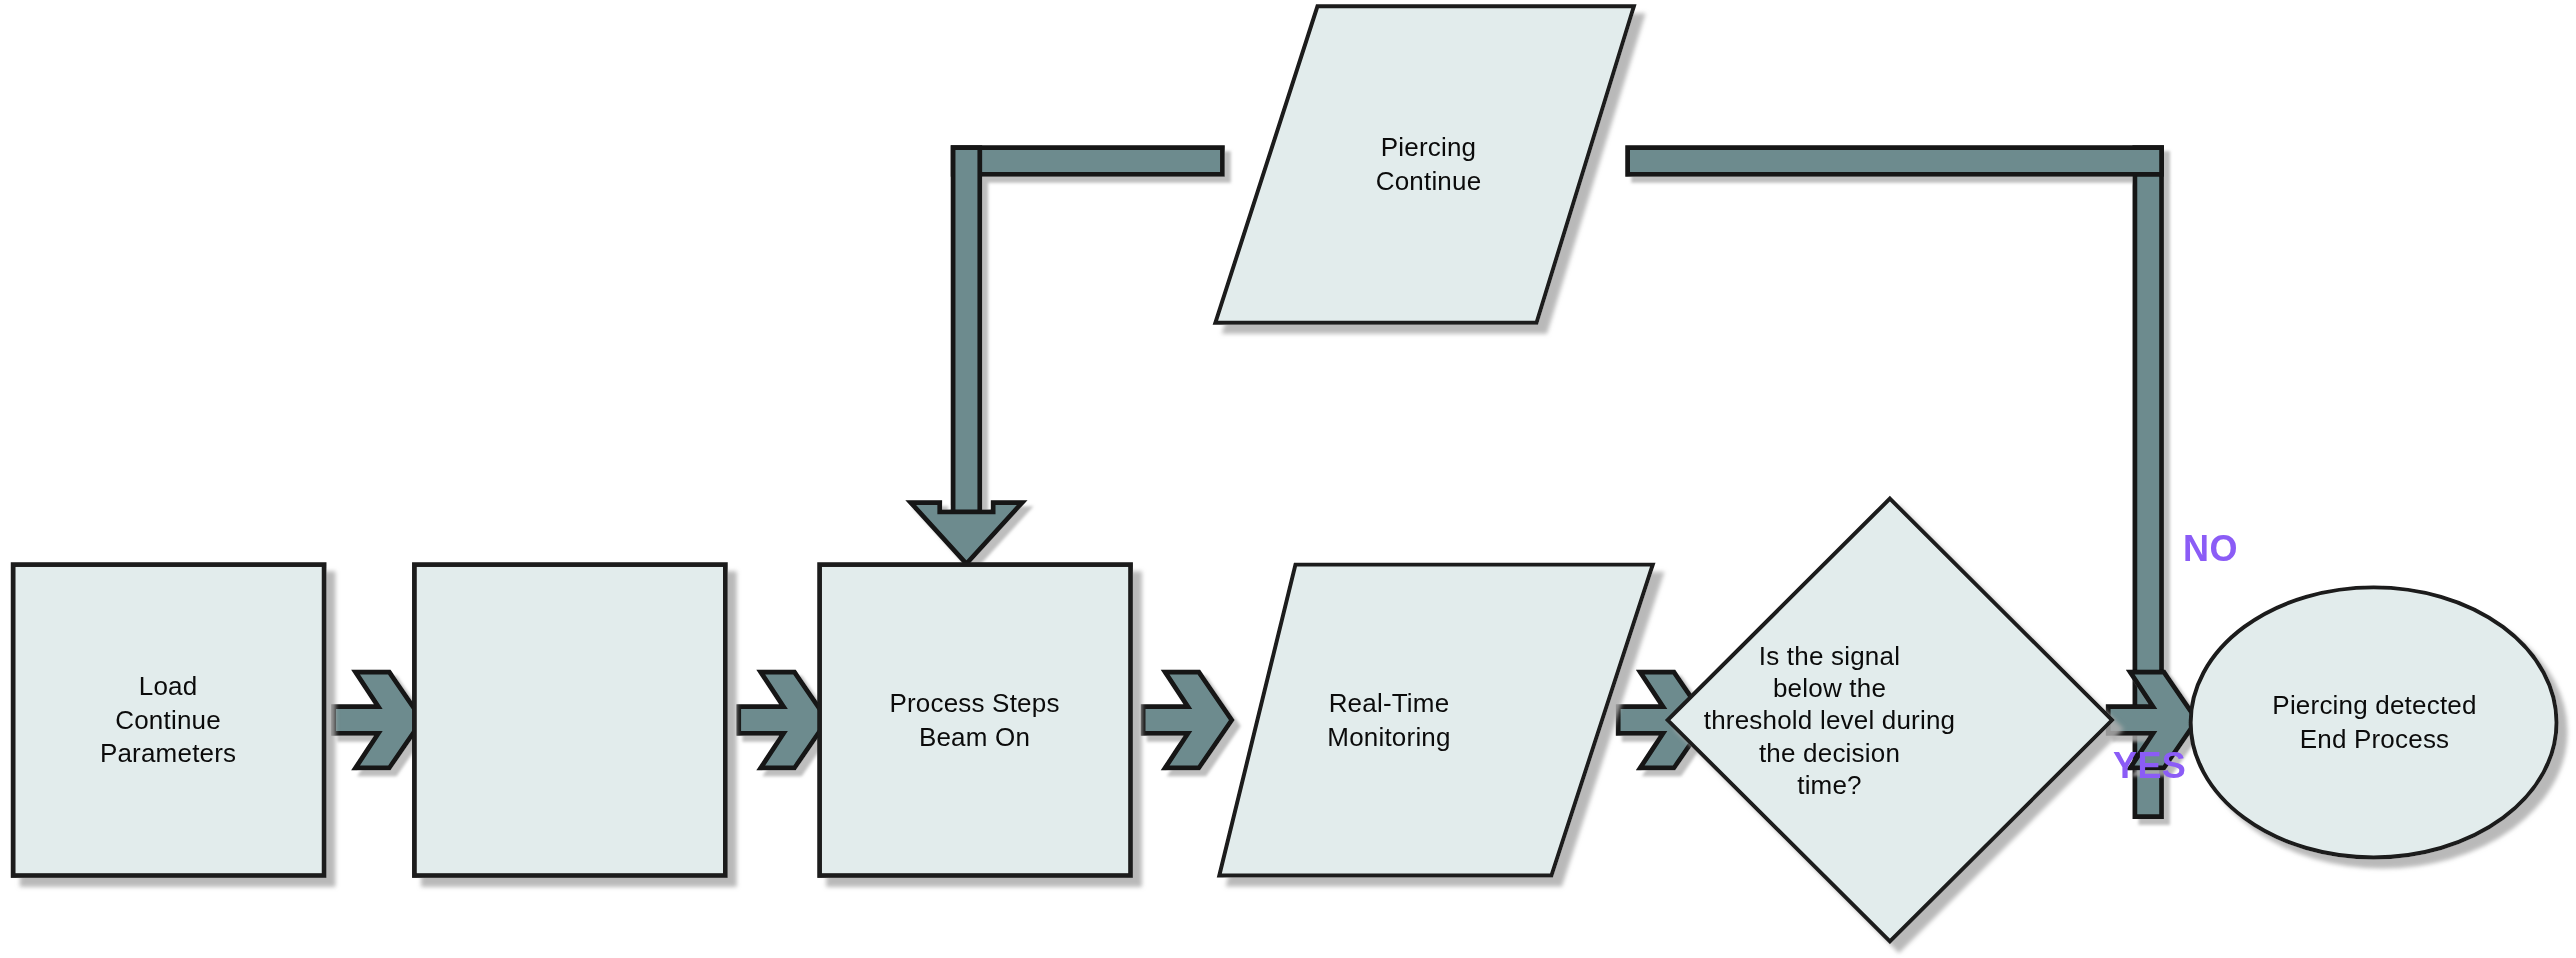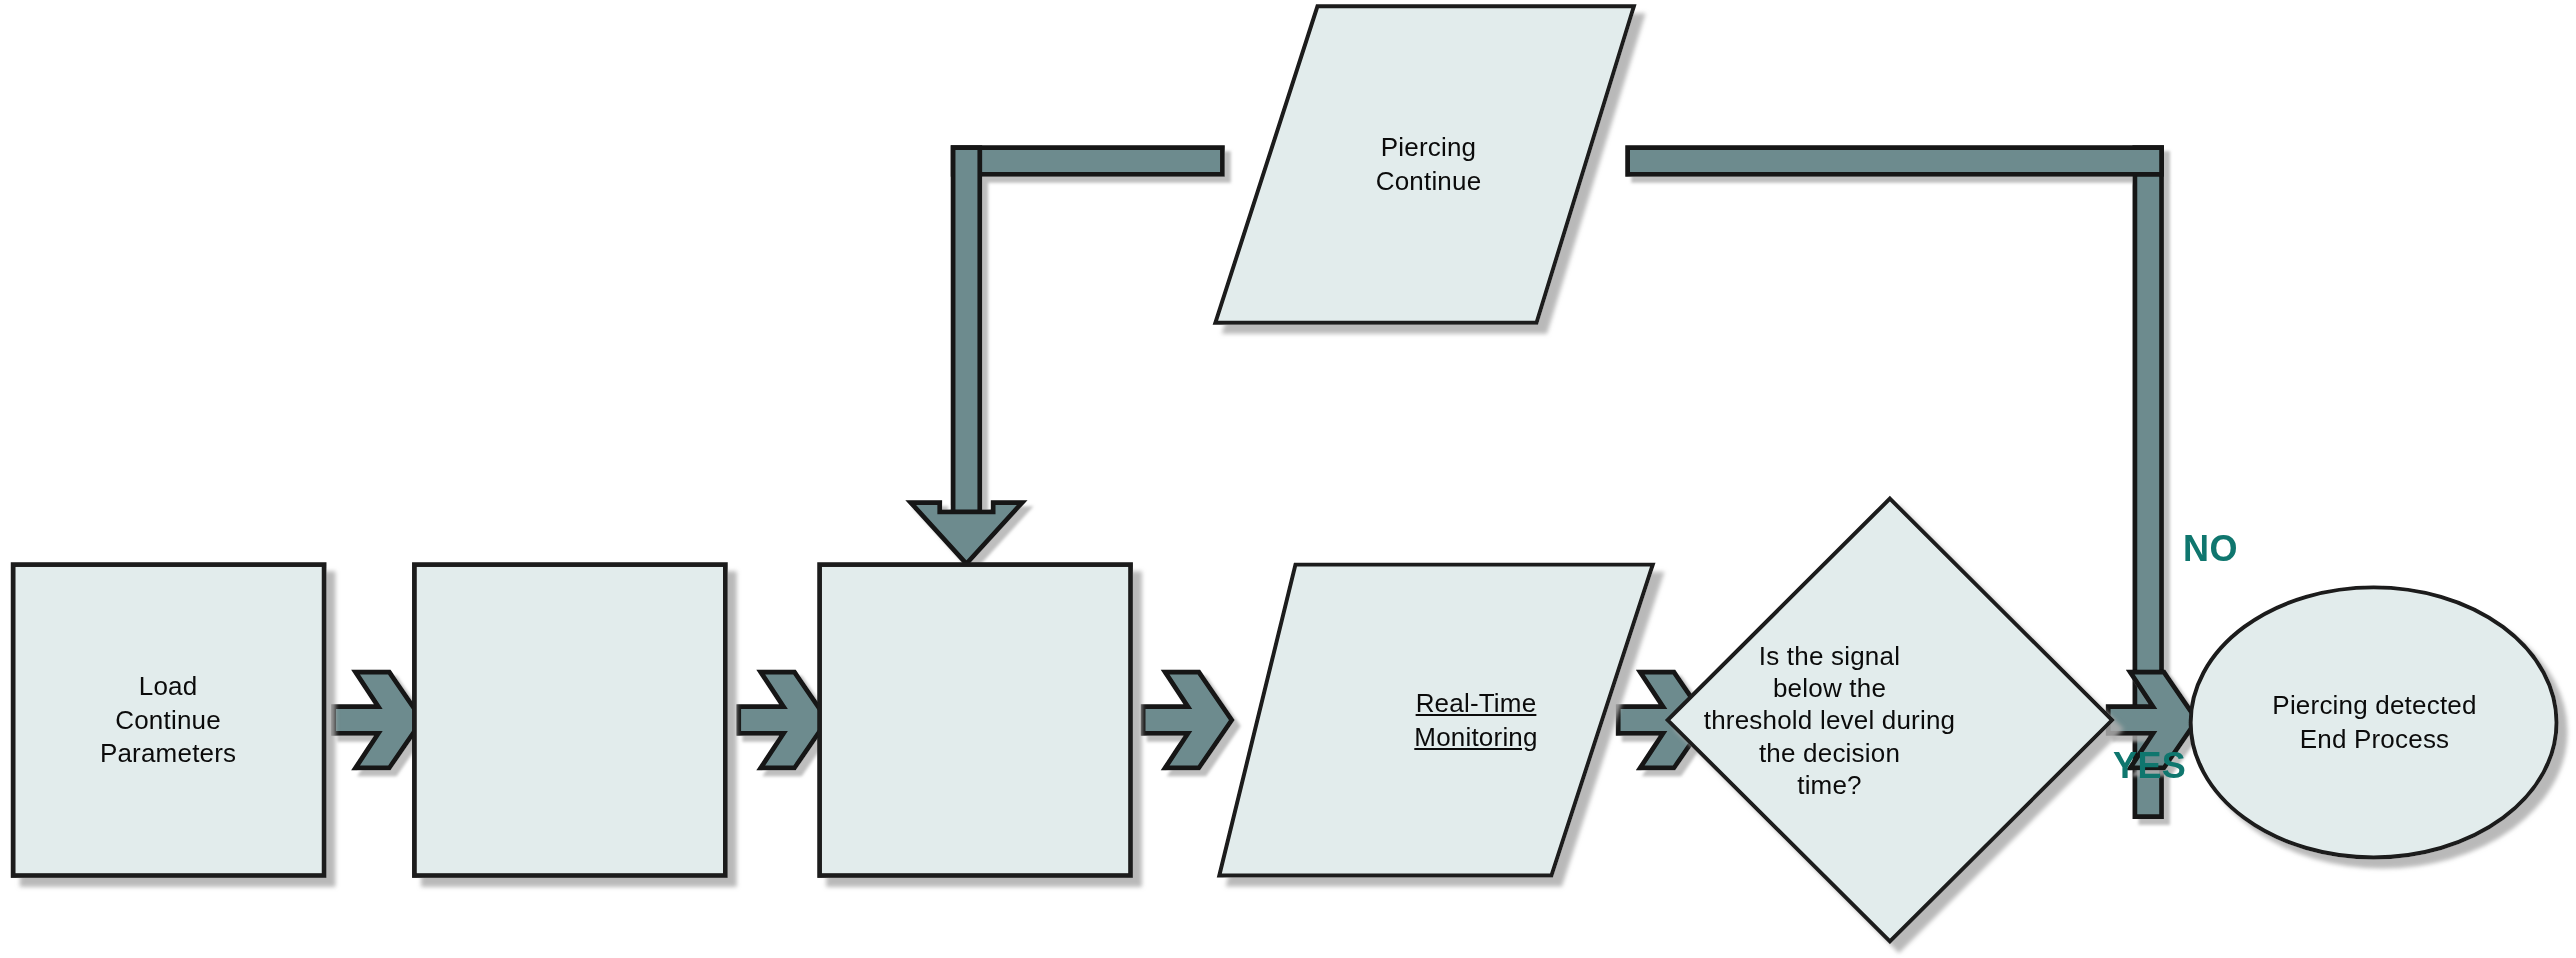--- a/index.html
+++ b/index.html
@@ -34,21 +34,21 @@
     color: #0b0b0b;
     font-family: "Liberation Sans", sans-serif;
     font-size: 26px;
     line-height: 1.30;
     letter-spacing: 0.2px;
     white-space: pre-line;
     pointer-events: none;
   }
   .edge-label {
     position: absolute;
-    color: #0f766e;
+    color: #8b5cf6;
     font-family: "Liberation Sans", sans-serif;
     font-size: 36px;
     font-weight: bold;
     letter-spacing: 0.4px;
     white-space: nowrap;
   }
   .hit {
     position: absolute;
   }
 </style>
@@ -139,22 +139,24 @@
     <g filter="url(#dropshadow)">
       <path d="M 1677 8 L 2080 8 L 1956 411 L 1547 411 Z" fill="#e2ecec" stroke="#1a1a1a" stroke-width="5"></path>
     </g>
   </svg>
 
   <div class="node-label" style="left:12.6px; top:565px; width:311px; height:311px;">Load
 Continue
 Parameters</div>
 
 
+  <div class="node-label" style="left:819px; top:565px; width:311px; height:311px;">Process Steps
+Beam On</div>
 
-  <div class="node-label" style="left:1303px; top:565px; width:346px; height:311px;text-decoration:underline;">Real-Time
+  <div class="node-label" style="left:1216px; top:565px; width:346px; height:311px;">Real-Time
 Monitoring</div>
 
   <div class="node-label" style="left:1605px; top:550px; width:449px; height:341px; line-height:1.24;">Is the signal
 below the
 threshold level during
 the decision
 time?</div>
 
   <div class="node-label" style="left:2196px; top:588px; width:357px; height:270px;">Piercing detected
 End Process</div>

